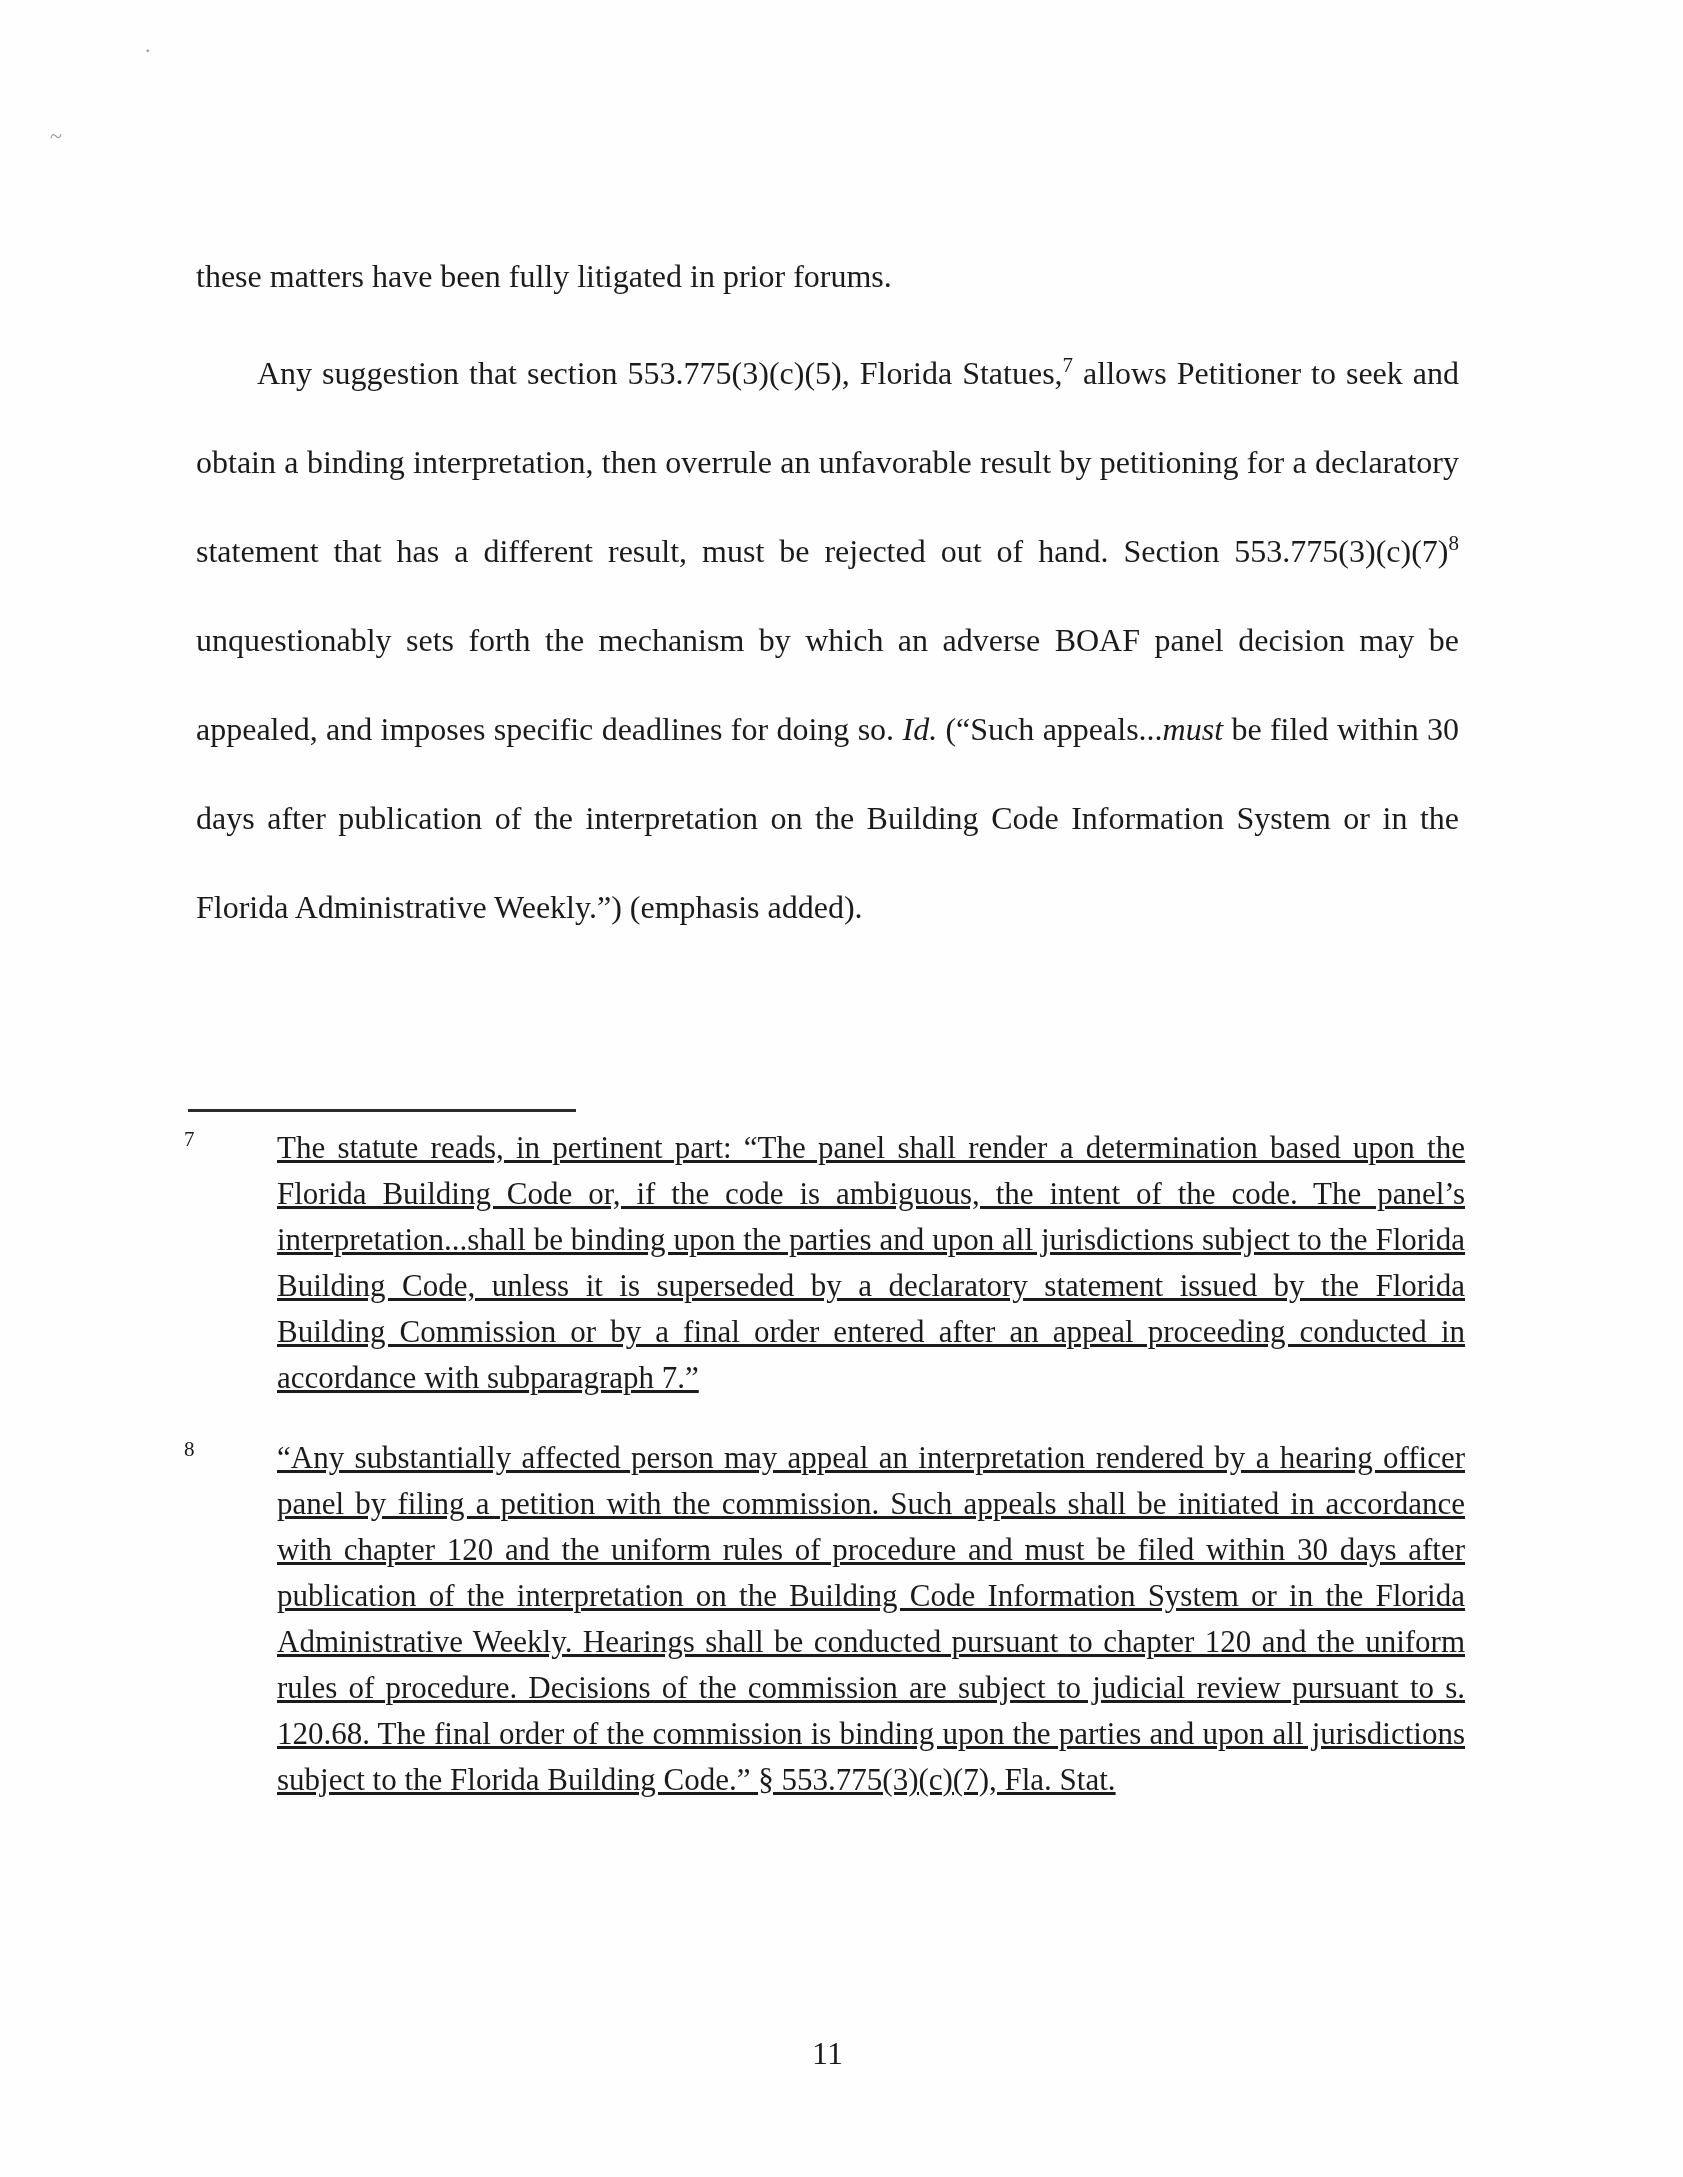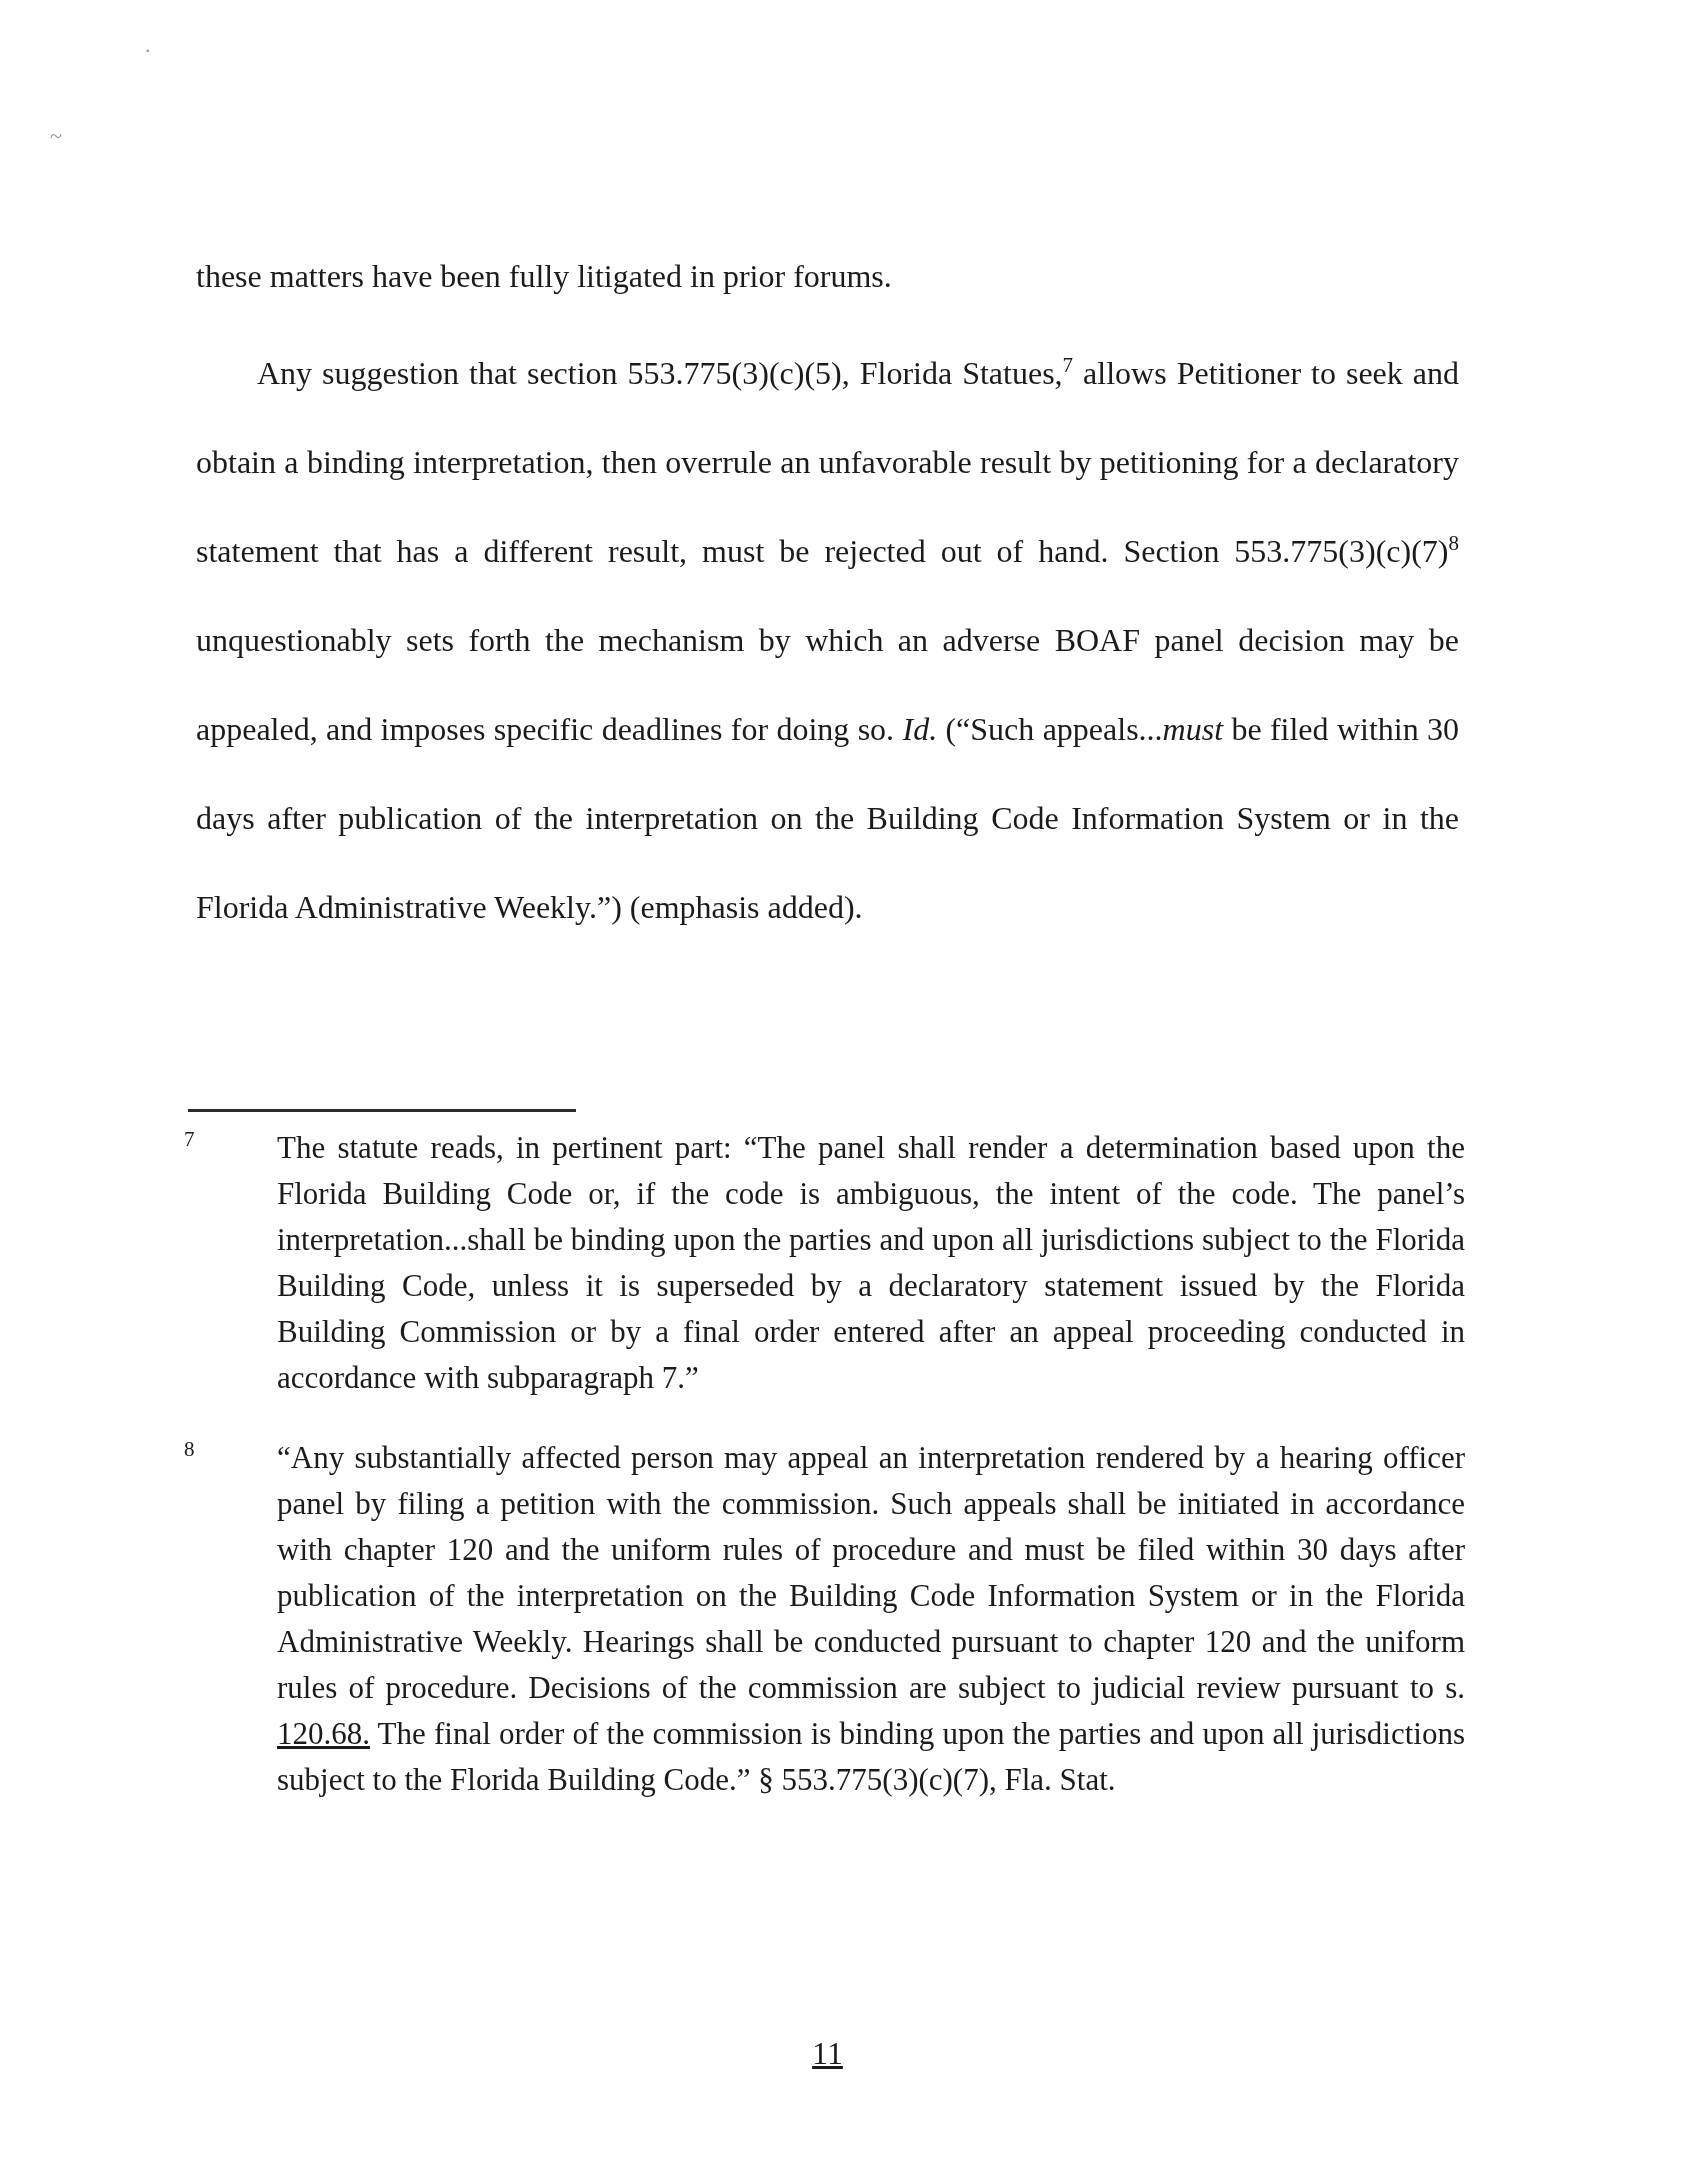--- a/index.html
+++ b/index.html
@@ -46,29 +46,28 @@
     position: absolute;
     top: 1125px;
     left: 277px;
     width: 1188px;
     font-size: 31px;
     line-height: 46px;
   }
   .footnote { position: relative; margin: 0; }
   .footnote + .footnote { margin-top: 34px; }
   .fn-marker { position: absolute; left: -93px; top: -9px; font-size: 21px; }
-  .fn-text { margin: 0; text-align: justify; }
+  .fn-text { margin: 0; text-align: justify; text-decoration: underline; }
   .page-number {
     position: absolute;
     top: 2035px;
     left: 188px;
     width: 1279px;
     text-align: center;
     font-size: 32px;
-    text-decoration: underline;
   }
   .artifact { position: absolute; color: #9c9c9c; font-size: 22px; line-height: 1; }
 </style>
 </head>
 <body>
 
 <div class="page">
 
   <div class="artifact" style="top:34px; left:145px;">.</div>
   <div class="artifact" style="top:125px; left:50px;">~</div>

